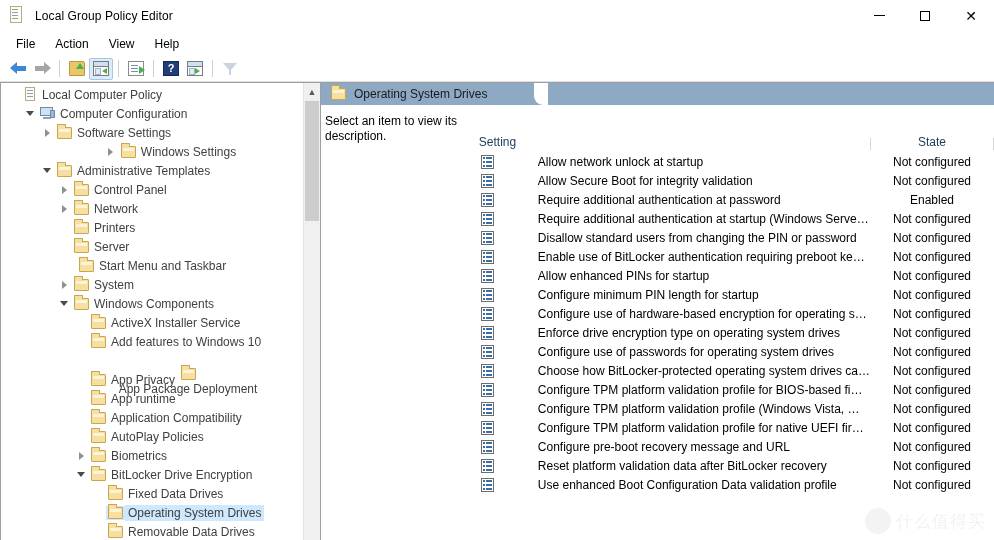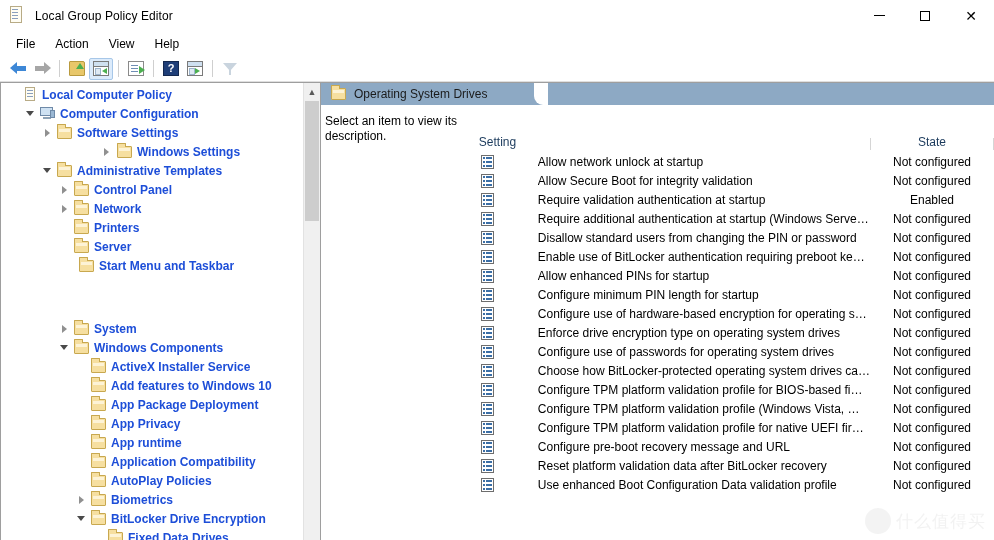--- a/index.html
+++ b/index.html
@@ -98,21 +98,21 @@
   }
   .tree-scroll { flex:1; overflow:hidden; padding-top:2px; }
   .tree-sb { width:17px; background:#f0f0f0; border-left:1px solid #e2e2e2; position:relative; }
   .sb-up { height:17px; display:flex; align-items:center; justify-content:center; color:#5a5a5a; font-size:9px; }
   .sb-thumb { position:absolute; left:1px; right:1px; top:18px; height:120px; background:#cdcdcd; }
 
   .trow { display:flex; align-items:center; height:19px; white-space:nowrap; }
   .trow .tw { width:16px; height:16px; display:flex; align-items:center; justify-content:center; flex:0 0 auto; }
   .chev { width:0;height:0; border-top:4px solid transparent; border-bottom:4px solid transparent; border-left:5px solid #909090; }
   .chev-open { width:0;height:0; border-left:4px solid transparent; border-right:4px solid transparent; border-top:5px solid #4a4a4a; }
-  .tlabel { font-size:12px; color:#1d4ed8; padding:0 3px; line-height:16px;font-weight:bold; }
+  .tlabel { font-size:12px; color:#404040; padding:0 3px; line-height:16px; }
   .trow.selected .tlabel { background:#cde8ff; }
   .trow.selected .ficon-wrap { background:#cde8ff; }
 
   .ficon-wrap { display:flex; align-items:center; padding:1px 2px 1px 2px; }
   .folder {
     width:15px; height:12px; position:relative; background:#f6dfa0;
     border:1px solid #c8a84f; border-radius:0 1px 1px 1px;
   }
   .folder::before {
     content:""; position:absolute; left:-1px; top:-4px; width:7px; height:3px;
@@ -338,21 +338,21 @@
             </span>
             <span class="tlabel">Server</span>
           </div>
           <div class="trow" style="padding-left: 60px;">
             <span class="tw"></span>
             <span class="ficon-wrap">
               <span class="folder"></span>
             </span>
             <span class="tlabel">Start Menu and Taskbar</span>
           </div>
-          <div class="trow" style="padding-left: 55px; margin-top: 44px;">
+          <div class="trow" style="padding-left: 55px;">
             <span class="tw">
               <span class="chev"></span>
             </span>
             <span class="ficon-wrap">
               <span class="folder"></span>
             </span>
             <span class="tlabel">System</span>
           </div>
           <div class="trow" style="padding-left: 55px;">
             <span class="tw">
@@ -370,21 +370,21 @@
             </span>
             <span class="tlabel">ActiveX Installer Service</span>
           </div>
           <div class="trow" style="padding-left: 72px;">
             <span class="tw"></span>
             <span class="ficon-wrap">
               <span class="folder"></span>
             </span>
             <span class="tlabel">Add features to Windows 10</span>
           </div>
-          <div class="trow" style="padding-left: 72px;">
+          <div class="trow" style="padding-left: 72px; flex-direction: column;">
             <span class="tw"></span>
             <span class="ficon-wrap">
               <span class="folder"></span>
             </span>
             <span class="tlabel">App Package Deployment</span>
           </div>
           <div class="trow" style="padding-left: 72px;">
             <span class="tw"></span>
             <span class="ficon-wrap">
               <span class="folder"></span>
@@ -514,21 +514,21 @@
                 <div class="lv-setting">
                   <span class="policy-icon">
                     <span class="pg"></span>
                     <span class="dot r1"></span>
                     <span class="bar r1"></span>
                     <span class="dot r2"></span>
                     <span class="bar r2"></span>
                     <span class="dot r3"></span>
                     <span class="bar r3"></span>
                   </span>
-                  <span class="lv-text">Require validation authentication at startup</span>
+                  <span class="lv-text">Require additional authentication at password</span>
                 </div>
                 <div class="lv-state">Enabled</div>
               </div>
               <div class="lv-row">
                 <div class="lv-setting">
                   <span class="policy-icon">
                     <span class="pg"></span>
                     <span class="dot r1"></span>
                     <span class="bar r1"></span>
                     <span class="dot r2"></span>

